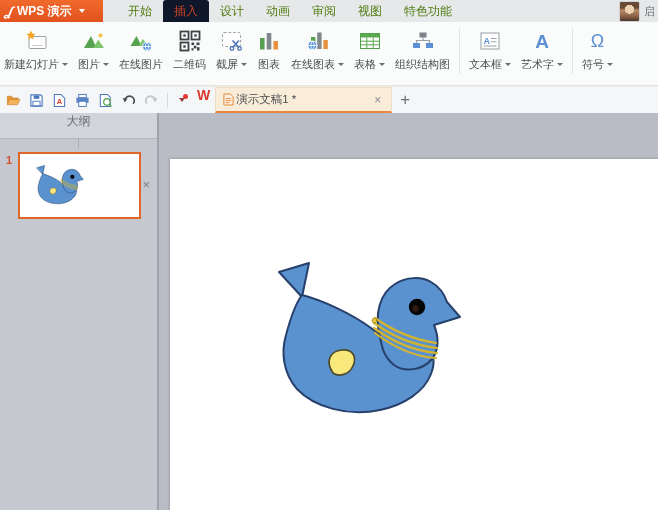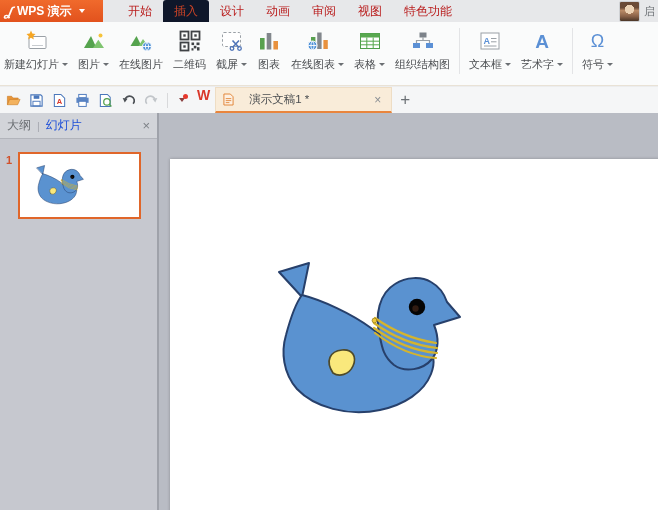--- a/index.html
+++ b/index.html
@@ -10,21 +10,21 @@
     -webkit-font-smoothing:antialiased;
   }
   
   .titlebar{height:22px;background:#e7e8ea;display:flex;align-items:stretch;position:relative;}
   .applogo{width:97px;background:linear-gradient(#f06a2c,#e2521d);color:#fff;display:flex;
     align-items:center;gap:4px;padding-left:6px;font-weight:bold;font-size:12px;cursor:pointer;}
   .applogo .wglyph{font-style:italic;font-weight:bold;font-size:13px;transform:skewX(-12deg);}
   .caret-w{width:0;height:0;border-left:3.5px solid transparent;border-right:3.5px solid transparent;
     border-top:4px solid #fff;margin-left:3px;}
   .ttabs{display:flex;align-items:stretch;margin-left:14px;}
-  .ttab{padding:0 11px;display:flex;align-items:center;color:#b91c1c;cursor:pointer;font-size:12px;}
+  .ttab{padding:0 11px;display:flex;align-items:center;color:#4d7c0f;cursor:pointer;font-size:12px;}
   .ttab.active{background:#0f172a;color:#cf4426;border-radius:3px 3px 0 0;}
   .tb-right{position:absolute;right:0;top:0;height:22px;display:flex;align-items:center;gap:4px;}
   .avatar{width:19px;height:19px;border-radius:2px;border:1px solid #cfd1d4;
     background:
       radial-gradient(circle at 50% 38%, #ecd2b4 0 30%, rgba(0,0,0,0) 31%),
       linear-gradient(180deg,#6b4a35 0 30%, #b98a66 45%, #8a6248 75%, #4a3526 100%);}
   .username{width:14px;overflow:hidden;white-space:nowrap;color:#6b6f73;font-size:11px;}
   
   .ribbon{height:59px;background:#fafbfb;border-bottom:1px solid #e9e2d6;display:flex;
     align-items:flex-start;padding:4px 0 0 3px;gap:8px;}
@@ -38,29 +38,29 @@
   .glyphicon.omega{font-weight:normal;font-size:18px;}
   
   .tabrow{height:26px;background:#f5f6f7;border-top:1px solid #ecedee;display:flex;align-items:stretch;}
   .qicons{display:flex;align-items:center;gap:6px;padding:0 4px 0 5px;}
   .qbtn{width:17px;height:17px;display:flex;align-items:center;justify-content:center;cursor:pointer;}
   .qsep{width:1px;height:15px;background:#d8d9db;margin:0 1px;}
   .caretbtn{position:relative;width:13px;height:17px;display:flex;align-items:center;justify-content:center;cursor:pointer;}
   .caretbtn .tri{width:0;height:0;border-left:3.5px solid transparent;border-right:3.5px solid transparent;border-top:4.5px solid #8a4040;}
   .caretbtn .dot{position:absolute;top:2px;right:0;width:5px;height:5px;border-radius:50%;background:#e6392e;}
   .wlogo{color:#d9372a;font-weight:bold;font-size:14px;padding:0 5px;cursor:pointer;}
-  .doctab{display:flex;align-items:center;gap:15px;background:#f9ecd9;border:1px solid #eeddc4;
+  .doctab{display:flex;align-items:center;gap:2px;background:#f9ecd9;border:1px solid #eeddc4;
     border-bottom:2px solid #e9853d;padding:0 8px 0 7px;min-width:160px;cursor:pointer;}
   .doctab .title{font-size:11.5px;color:#4a4d50;flex:1;}
   .closex{color:#8a8f94;font-size:12px;cursor:pointer;padding:0 2px;}
   .newtab{display:flex;align-items:center;justify-content:center;width:26px;font-size:17px;color:#6b7075;cursor:pointer;}
   
   .content{display:flex;height:401px;}
   .sidebar{width:157px;background:#c6c8cf;display:flex;flex-direction:column;flex:0 0 auto;}
-  .sheader{height:25px;background:#d2d4d9;border-bottom:1px solid #b2b4bb;display:flex;align-items:center;padding:0 7px;gap:6px;}
+  .sheader{height:25px;background:#d2d4d9;border-bottom:1px solid #b2b4bb;display:flex;align-items:center;padding:0 7px;gap:6px;flex-direction:column;}
   .stab{font-size:12px;color:#6b6f73;cursor:pointer;}
   .stab.active{color:#1d4ed8;}
   .spipe{color:#a7aab0;font-size:11px;}
   .sclose{margin-left:auto;color:#7d8187;font-size:13px;cursor:pointer;}
   .thumbrow{display:flex;margin-top:13px;}
   .thumbnum{width:18px;text-align:center;color:#d2502a;font-weight:bold;font-size:11px;padding-top:2px;}
   .thumbbox{width:119px;height:63px;background:#fff;border:2px solid #e0662a;position:relative;cursor:pointer;}
   .thumbbox svg{position:absolute;left:11px;top:9px;}
   .splitter{width:2px;background:#9fa2aa;cursor:col-resize;flex:0 0 auto;}
   .canvas{flex:1;position:relative;background:#b9bcc4;overflow:hidden;}

